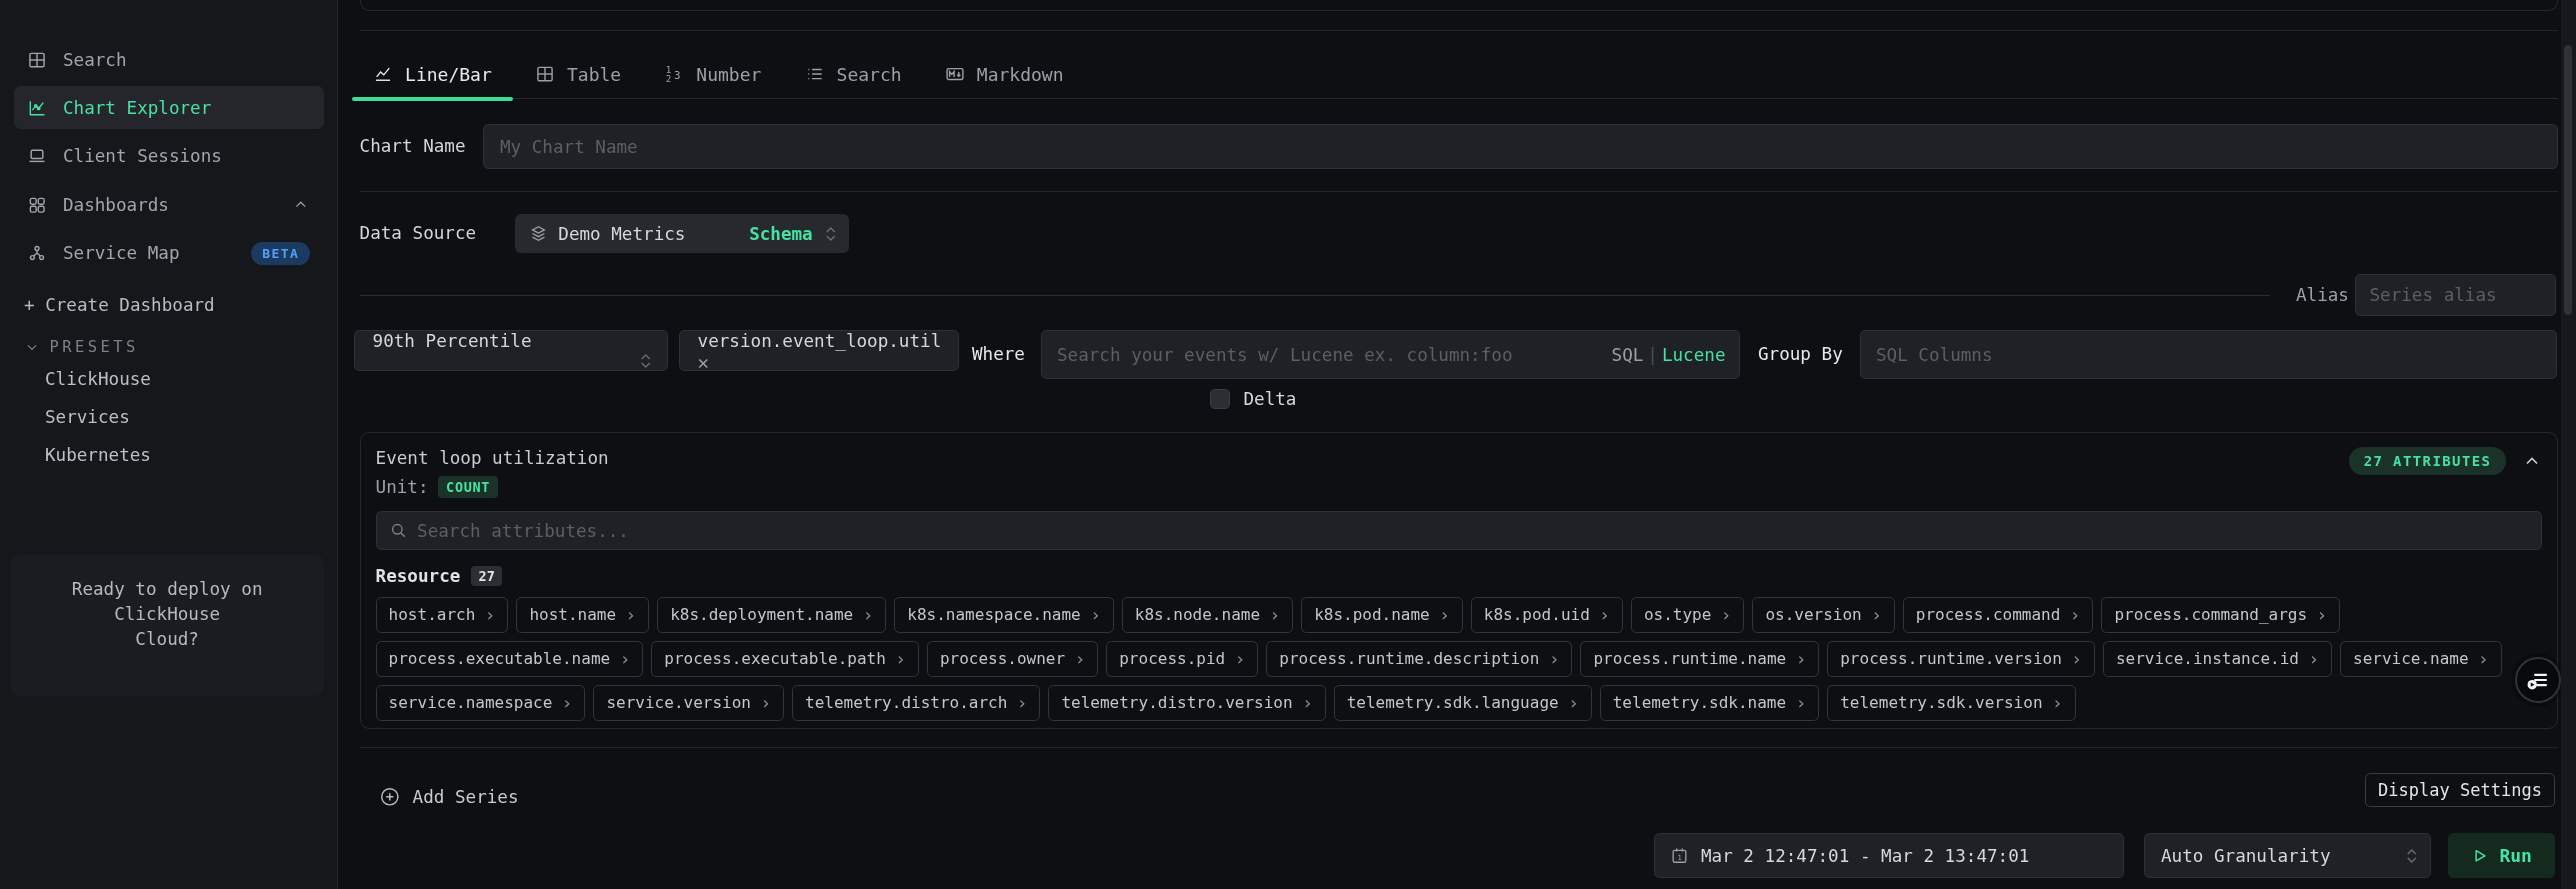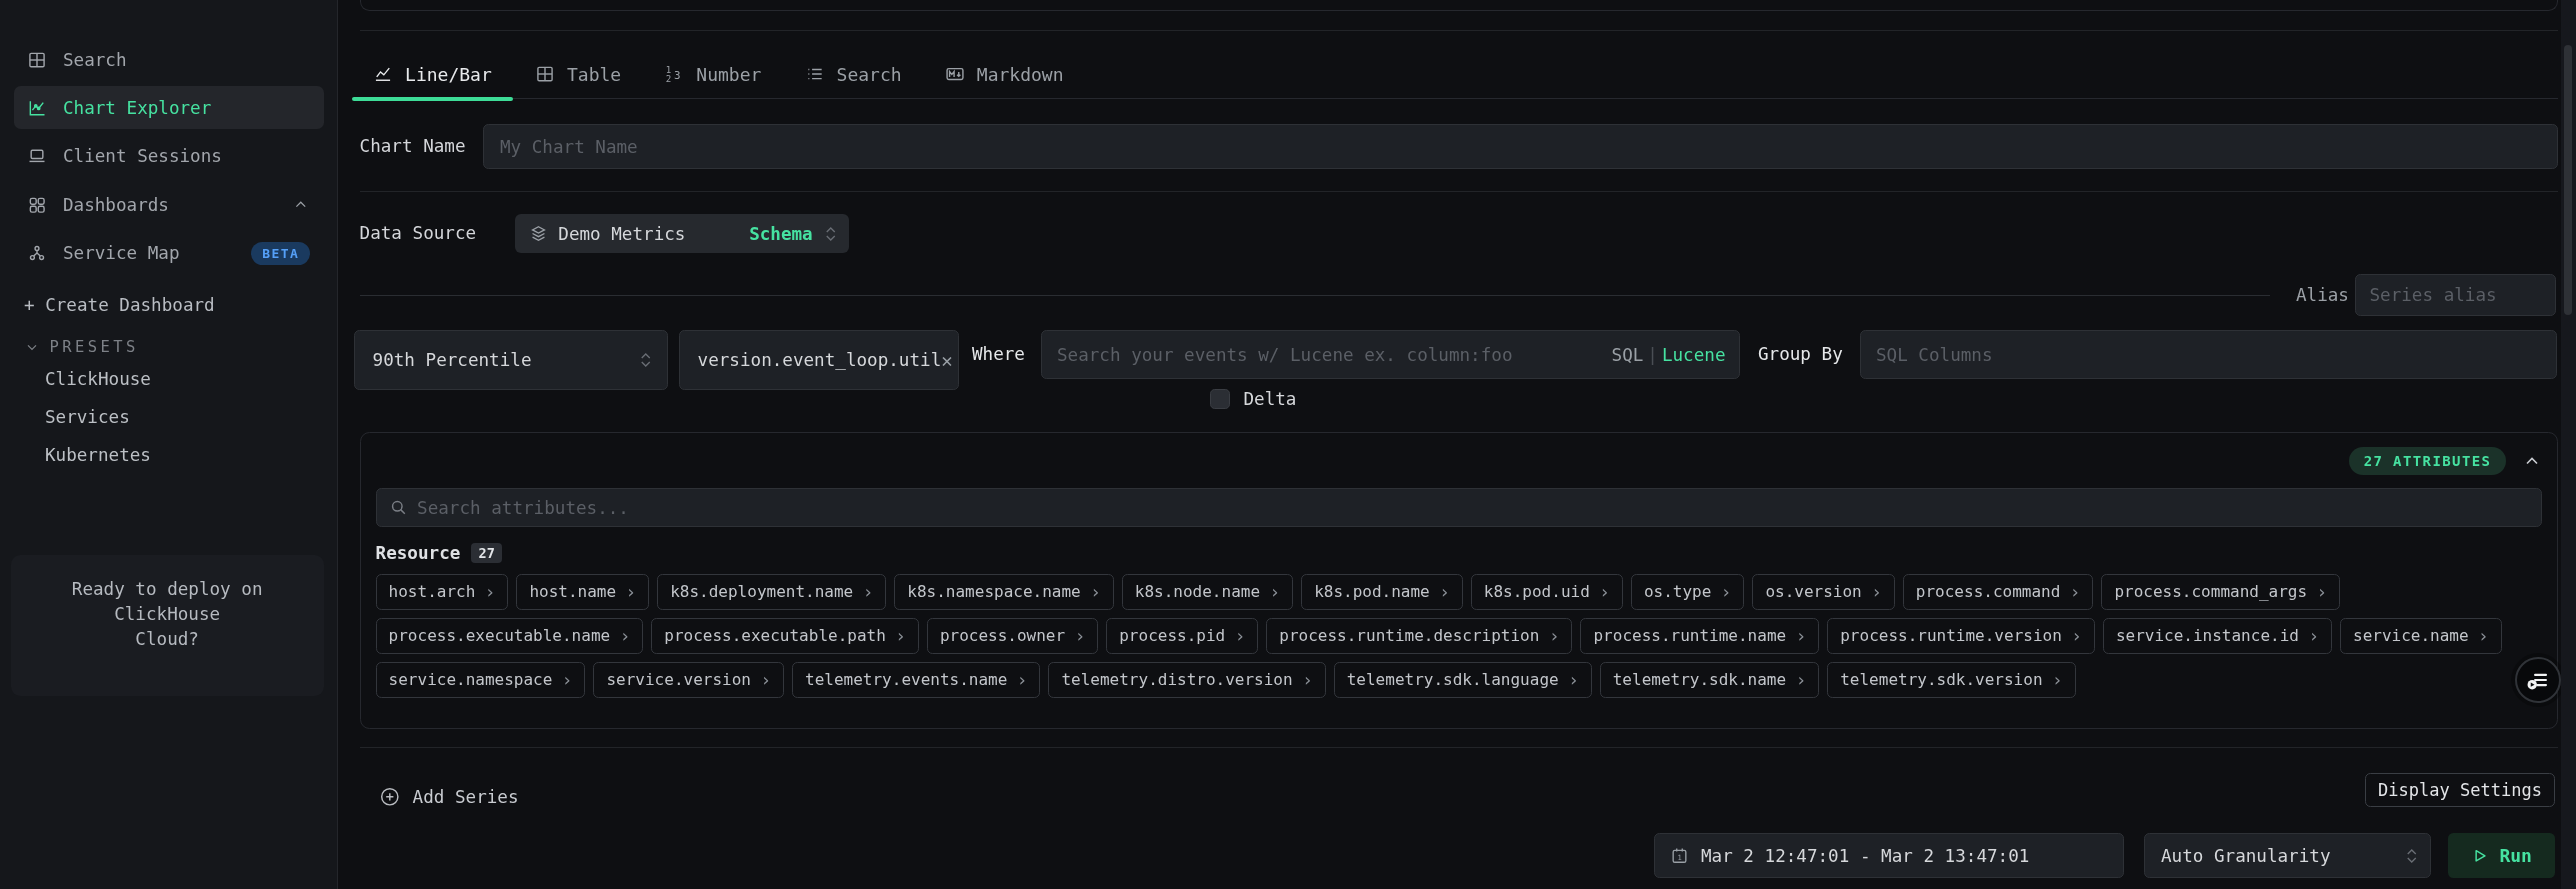--- a/index.html
+++ b/index.html
@@ -50,21 +50,21 @@
   .input input::placeholder{color:var(--txt-faint);}
   .cn-input{position:absolute;left:145px;right:17.6px;top:124px;height:45px;padding:0 16px;}
   
   .ds-label{left:21.6px;top:214px;line-height:39px;}
   .ds-select{position:absolute;left:177px;top:214px;width:334px;height:39px;background:var(--bg-select);border-radius:6px;display:flex;align-items:center;gap:10.8px;padding:0 12px 0 13.5px;cursor:pointer;}
   .ds-select .schema{margin-left:auto;color:var(--accent);font-weight:bold;}
   
   .alias-label{left:1958px;top:274px;line-height:42px;color:#9ba0a6;}
   .alias-input{position:absolute;left:2017px;width:201px;top:274px;height:42px;padding:0 13.5px;}
   
-  .sel{position:absolute;top:330px;height:60px;background:var(--bg-input);border:1.4px solid var(--border-input);border-radius:5.4px;display:flex;align-items:center;padding:0 15px 0 17.6px;cursor:pointer;}
+  .sel{position:absolute;top:330px;height:41px;background:var(--bg-input);border:1.4px solid var(--border-input);border-radius:5.4px;display:flex;align-items:flex-start;padding:0 15px 0 17.6px;cursor:pointer;flex-direction:column;}
   .agg-select{left:16px;width:314px;}
   .agg-select .updown{margin-left:auto;}
   .metric-chip{left:341px;width:280px;justify-content:space-between;}
   .metric-chip .x{color:#9aa0a6;font-size:19px;cursor:pointer;}
   .where-label{left:634px;top:330px;line-height:49px;color:#e6e8ea;}
   .where-input{position:absolute;left:703px;width:699px;top:330px;height:49px;padding:0 13.5px 0 15px;gap:6.8px;}
   .where-input input{flex:1;min-width:0;}
   .sqlmode{white-space:nowrap;color:#9aa0a6;}
   .sqlmode .pipe{color:#4a4e54;padding:0 4px;}
   .sqlmode .lucene{color:var(--accent);}
@@ -301,20 +301,27 @@
       <input placeholder="SQL Columns" style="">
     </div>
 
     <div class="delta-row">
       <span class="checkbox"></span>
       <span>Delta</span>
     </div>
 
     <div class="attr-panel">
       <div class="attr-head">
+        <div>
+          <div class="attr-title">Event loop utilization</div>
+          <div class="unit-row">
+            <span>Unit:</span>
+            <span class="count-badge">COUNT</span>
+          </div>
+        </div>
         <div class="attr-head-right">
           <span class="attr-pill">27 ATTRIBUTES</span>
           <span class="icon" style="color:#c9ccd1">
             <svg width="20" height="20" viewBox="0 0 24 24" fill="none" stroke="currentColor" stroke-width="2">
                 <path d="M6 15l6-6 6 6"></path>
               </svg>
           </span>
         </div>
       </div>
       <div class="input attr-search">
@@ -436,21 +443,21 @@
             <span>service.namespace</span>
             <span class="chip-arrow">›</span>
           </span>
 
           <span class="chip">
             <span>service.version</span>
             <span class="chip-arrow">›</span>
           </span>
 
           <span class="chip">
-            <span>telemetry.events.name</span>
+            <span>telemetry.distro.arch</span>
             <span class="chip-arrow">›</span>
           </span>
 
           <span class="chip">
             <span>telemetry.distro.version</span>
             <span class="chip-arrow">›</span>
           </span>
 
           <span class="chip">
             <span>telemetry.sdk.language</span>

